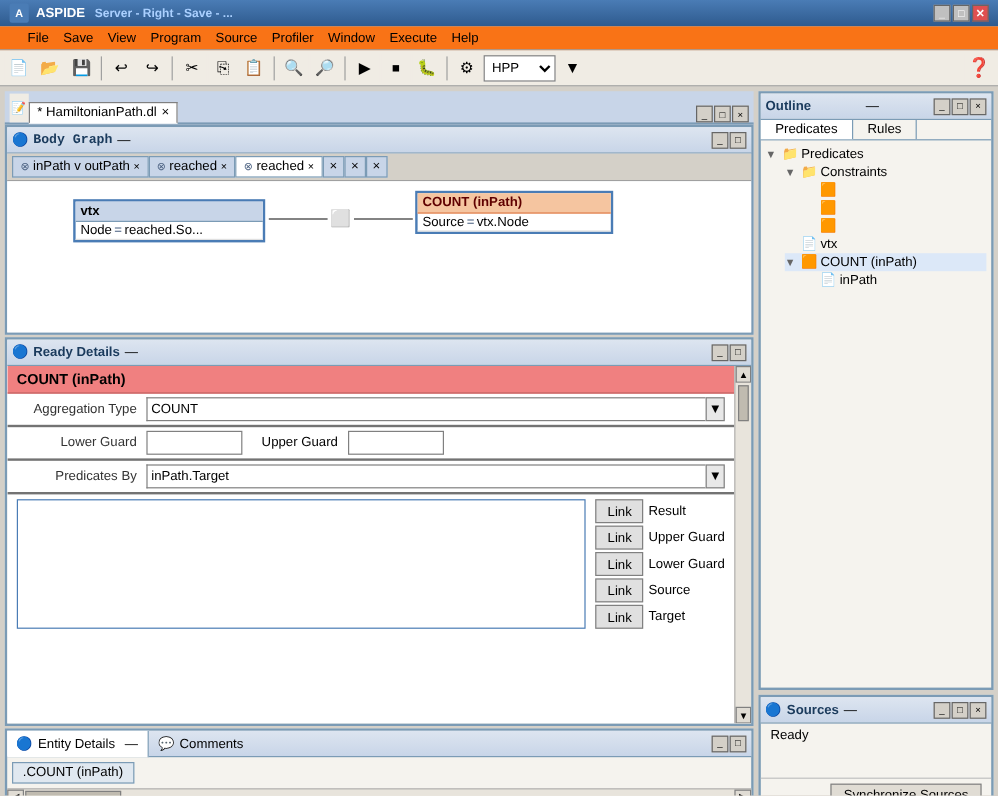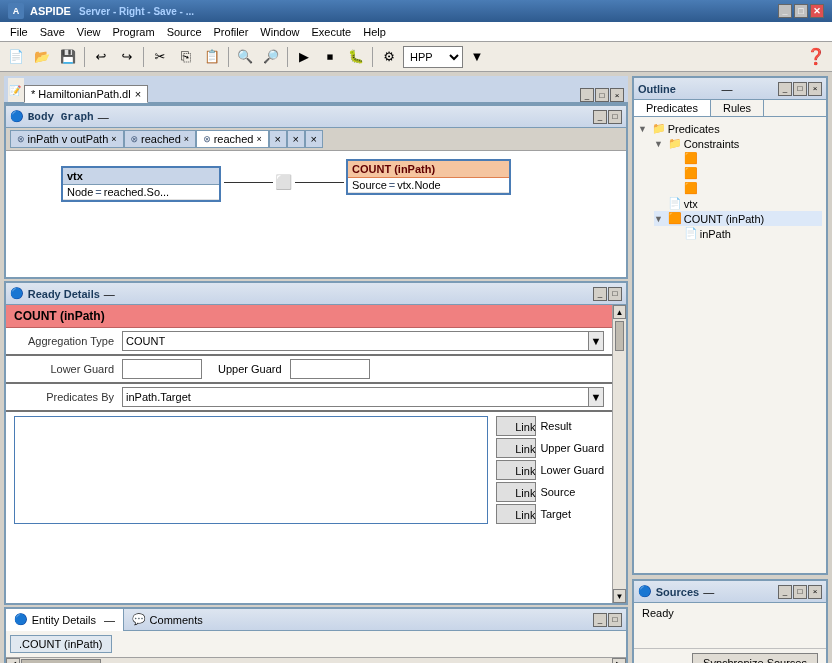--- a/index.html
+++ b/index.html
@@ -8,21 +8,21 @@
     
     .title-bar {
       background: linear-gradient(to bottom, #4a7cb5, #2e5a8e);
       height: 22px; display: flex; align-items: center; padding: 0 8px;
       color: white; font-size: 11px; font-weight: bold;
     }
     .title-bar-controls { margin-left: auto; display: flex; gap: 2px; }
     .title-btn { width: 14px; height: 14px; background: #c0c0c0; border: 1px solid #666; font-size: 9px; display: flex; align-items: center; justify-content: center; cursor: pointer; }
 
     
-    .menu-bar { background: #ffffff; height: 20px; display: flex; align-items: center; padding: 0 4px; border-bottom: 1px solid #a0a0a0; }
+    .menu-bar { background: #f97316; height: 20px; display: flex; align-items: center; padding: 0 17px; border-bottom: 1px solid #a0a0a0; }
     .menu-item { padding: 2px 6px; cursor: pointer; color: #000; }
 
     
     .toolbar { background: #f0ece4; height: 30px; display: flex; align-items: center; padding: 2px 4px; border-bottom: 1px solid #a0a0a0; gap: 2px; }
     .toolbar-btn { width: 24px; height: 24px; background: #f0ece4; border: 1px solid transparent; display: flex; align-items: center; justify-content: center; cursor: pointer; font-size: 13px; }
     .toolbar-sep { width: 1px; height: 20px; background: #a0a0a0; margin: 0 2px; }
     .toolbar-combo { height: 22px; width: 60px; border: 1px solid #808080; background: white; padding: 0 2px; }
 
     
     .main-layout { display: flex; height: calc(663px - 52px); }
@@ -72,21 +72,21 @@
     .form-combo { display: flex; flex: 1; }
     .form-combo input { flex: 1; height: 20px; border: 1px solid #808080; border-right: none; padding: 0 3px; }
     .form-combo .arrow-btn { width: 16px; height: 20px; background: #e8e8e8; border: 1px solid #808080; display: flex; align-items: center; justify-content: center; cursor: pointer; }
 
     
     .group-by-section { display: flex; padding: 4px 8px; gap: 8px; }
     .group-by-label { width: 100px; text-align: right; color: #333; flex-shrink: 0; padding-top: 4px; }
     .group-by-left { flex: 1; border: 1px solid #4a7cb5; background: white; min-height: 80px; }
     .link-col { display: flex; flex-direction: column; gap: 2px; }
     .link-row { display: flex; align-items: center; gap: 4px; }
-    .link-btn { width: 40px; height: 20px; background: #e0e0e0; border: 1px solid #808080; cursor: pointer; text-align: right; line-height: 20px; }
+    .link-btn { width: 40px; height: 20px; background: #e0e0e0; border: 1px solid #808080; cursor: pointer; text-align: center; line-height: 20px; }
     .link-text { color: #000; }
 
     
     .scrollbar { width: 14px; background: #f0ece4; border-left: 1px solid #a0a0a0; display: flex; flex-direction: column; }
     .scroll-btn { height: 14px; background: #e0dcd4; border: 1px solid #808080; display: flex; align-items: center; justify-content: center; cursor: pointer; font-size: 8px; }
     .scroll-track { flex: 1; background: #e8e4dc; }
     .scroll-thumb { height: 30px; background: #c0bbb0; border: 1px solid #808080; margin: 2px; }
 
     
     .entity-panel { background: #f5f3ee; border: 2px solid #7b9bb5; margin: 0 4px 4px 4px; display: flex; flex-direction: column; }

